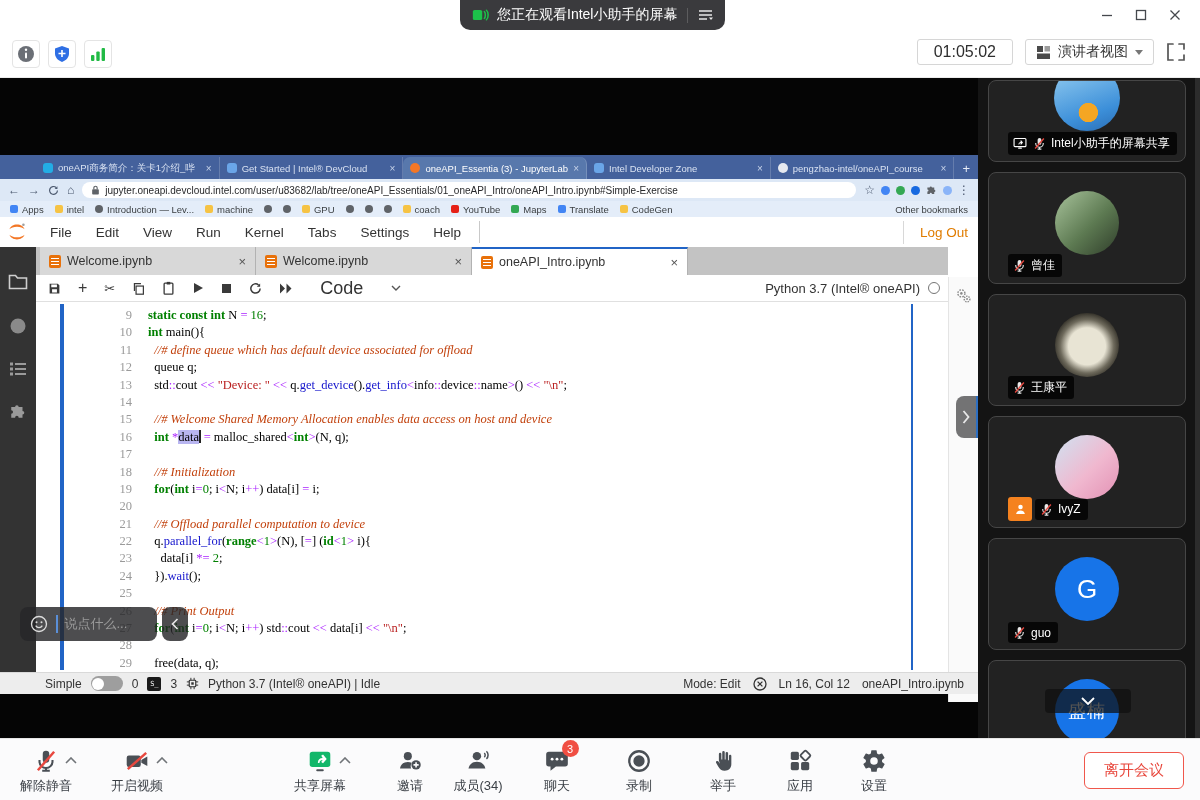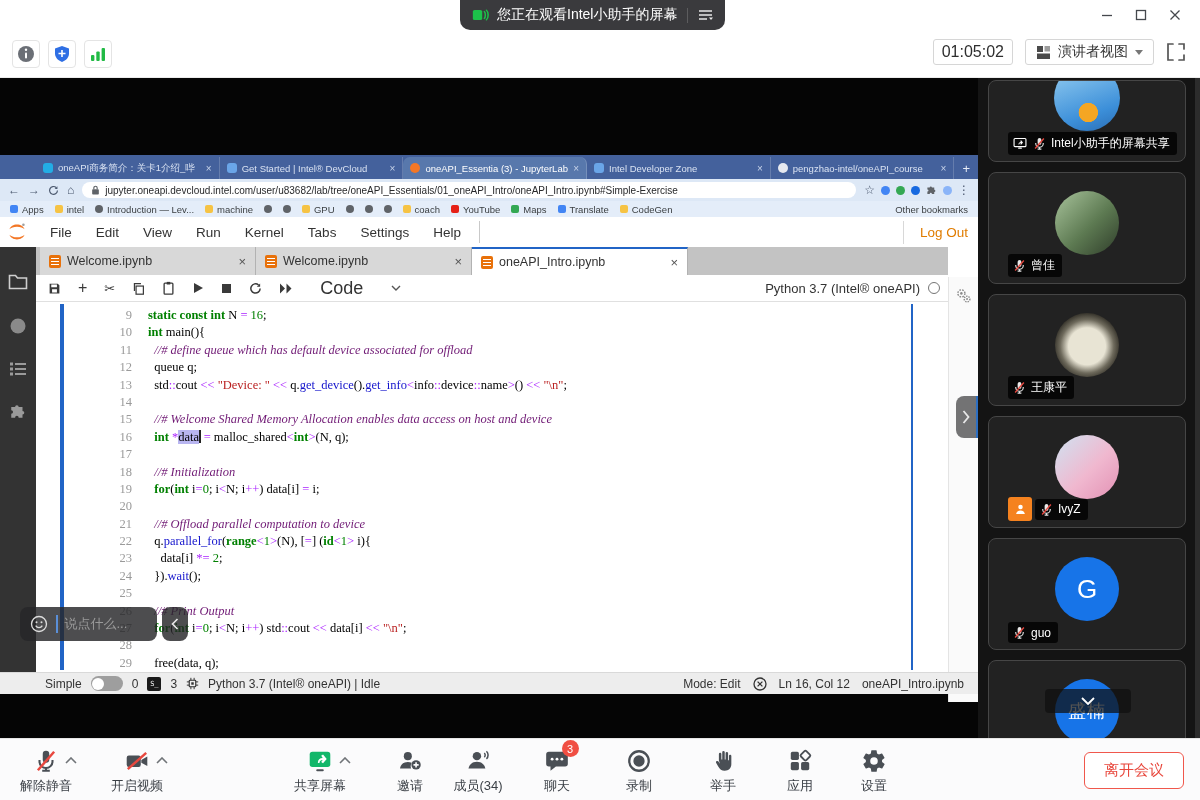--- a/index.html
+++ b/index.html
@@ -14,21 +14,21 @@
   .pill-div { width:1px; height:15px; background:#5c5c5e; margin:0 2px; }
   .pill-burger { display:flex; align-items:center; gap:3px; }
   .win-controls { position:absolute; right:8px; top:2px; display:flex; }
   .winbtn { width:34px; height:26px; display:flex; align-items:center; justify-content:center; color:#45484d; }
 
   
   .topbar { position:absolute; left:0; top:30px; width:1200px; height:48px; background:#fff; border-bottom:1px solid #ececec; }
   .tb-left { position:absolute; left:12px; top:10px; display:flex; gap:8px; }
   .sqbtn { width:28px; height:28px; border:1px solid #e4e4e4; border-radius:4px; background:#fff; display:flex; align-items:center; justify-content:center; }
   .tb-right { position:absolute; right:14px; top:9px; display:flex; align-items:center; gap:12px; }
-  .timerbox { border:1px solid #d6d6d6; border-radius:3px; padding:3px 8px; font-size:16px; color:#2e2e2e; background:#fff; }
+  .timerbox { border:1px solid #d6d6d6; border-radius:3px; padding:3px 16px; font-size:16px; color:#2e2e2e; background:#fff; }
   .viewbtn { border:1px solid #d6d6d6; border-radius:3px; padding:3px 10px; display:flex; align-items:center; gap:7px; font-size:14px; color:#333; background:#fff; }
   .caret-down { width:0; height:0; border-left:4px solid transparent; border-right:4px solid transparent; border-top:5px solid #777; }
 
   
   .main { position:absolute; left:0; top:78px; width:1200px; height:660px; background:#000; }
   .share-area { position:absolute; left:0; top:0; width:978px; height:660px; background:#050505; overflow:hidden; }
 
   
   .browser { position:absolute; left:0; top:77px; width:978px; height:539px; background:#fff; }
   .chrome-tabs { position:absolute; left:0; top:0; width:978px; height:24px; background:#44619c; display:flex; align-items:flex-end;padding-left:36px; }
@@ -74,21 +74,21 @@
   .kcircle { width:12px; height:12px; border:1.6px solid #757575; border-radius:50%; }
   .jl-code { position:absolute; left:0; top:55px; width:912px; height:370px; background:#fff; overflow:hidden;
     font-family:Liberation Serif, serif; font-size:12.5px; }
   .cell-bar { position:absolute; left:24px; top:2px; bottom:2px; width:4px; background:#2164c6; }
   .cell-right { position:absolute; left:875px; top:2px; bottom:2px; width:2px; background:#2164c6; }
   .code-lines { position:absolute; left:40px; top:5px; right:20px; }
   .cl { height:17.4px; line-height:17.4px; white-space:pre; }
   .ln { display:inline-block; width:72px; text-align:right; padding-right:16px; color:#9a9a9a; }
   .tk-kw { color:#008000; font-weight:bold; }
   .tk-num { color:#008000; }
-  .tk-com { color:#701a75; font-style:italic; }
+  .tk-com { color:#c2410c; font-style:italic; }
   .tk-str { color:#ba2121; }
   .tk-op { color:#aa22ff; }
   .tk-fn { color:#1414cc; }
   .tk-sel { background:#b8b5f0; }
   .ecaret { display:inline-block; width:1.5px; height:13px; background:#222; vertical-align:-2px; }
   .jl-rstrip { position:absolute; right:0; top:30px; width:30px; height:425px; background:#fafafa; border-left:1px solid #e4e4e4; display:flex; justify-content:center; padding-top:10px; }
   .jl-status { position:absolute; left:0; bottom:0; width:978px; height:22px; background:#ededed; border-top:1px solid #d9d9d9;
     display:flex; align-items:center; font-size:12px; color:#333; padding:0 14px 0 45px; gap:9px; }
   .togl { width:32px; height:15px; border-radius:8px; background:#9e9e9e; position:relative; }
   .togl:before { content:""; position:absolute; left:1.5px; top:1.5px; width:12px; height:12px; border-radius:50%; background:#fff; }

